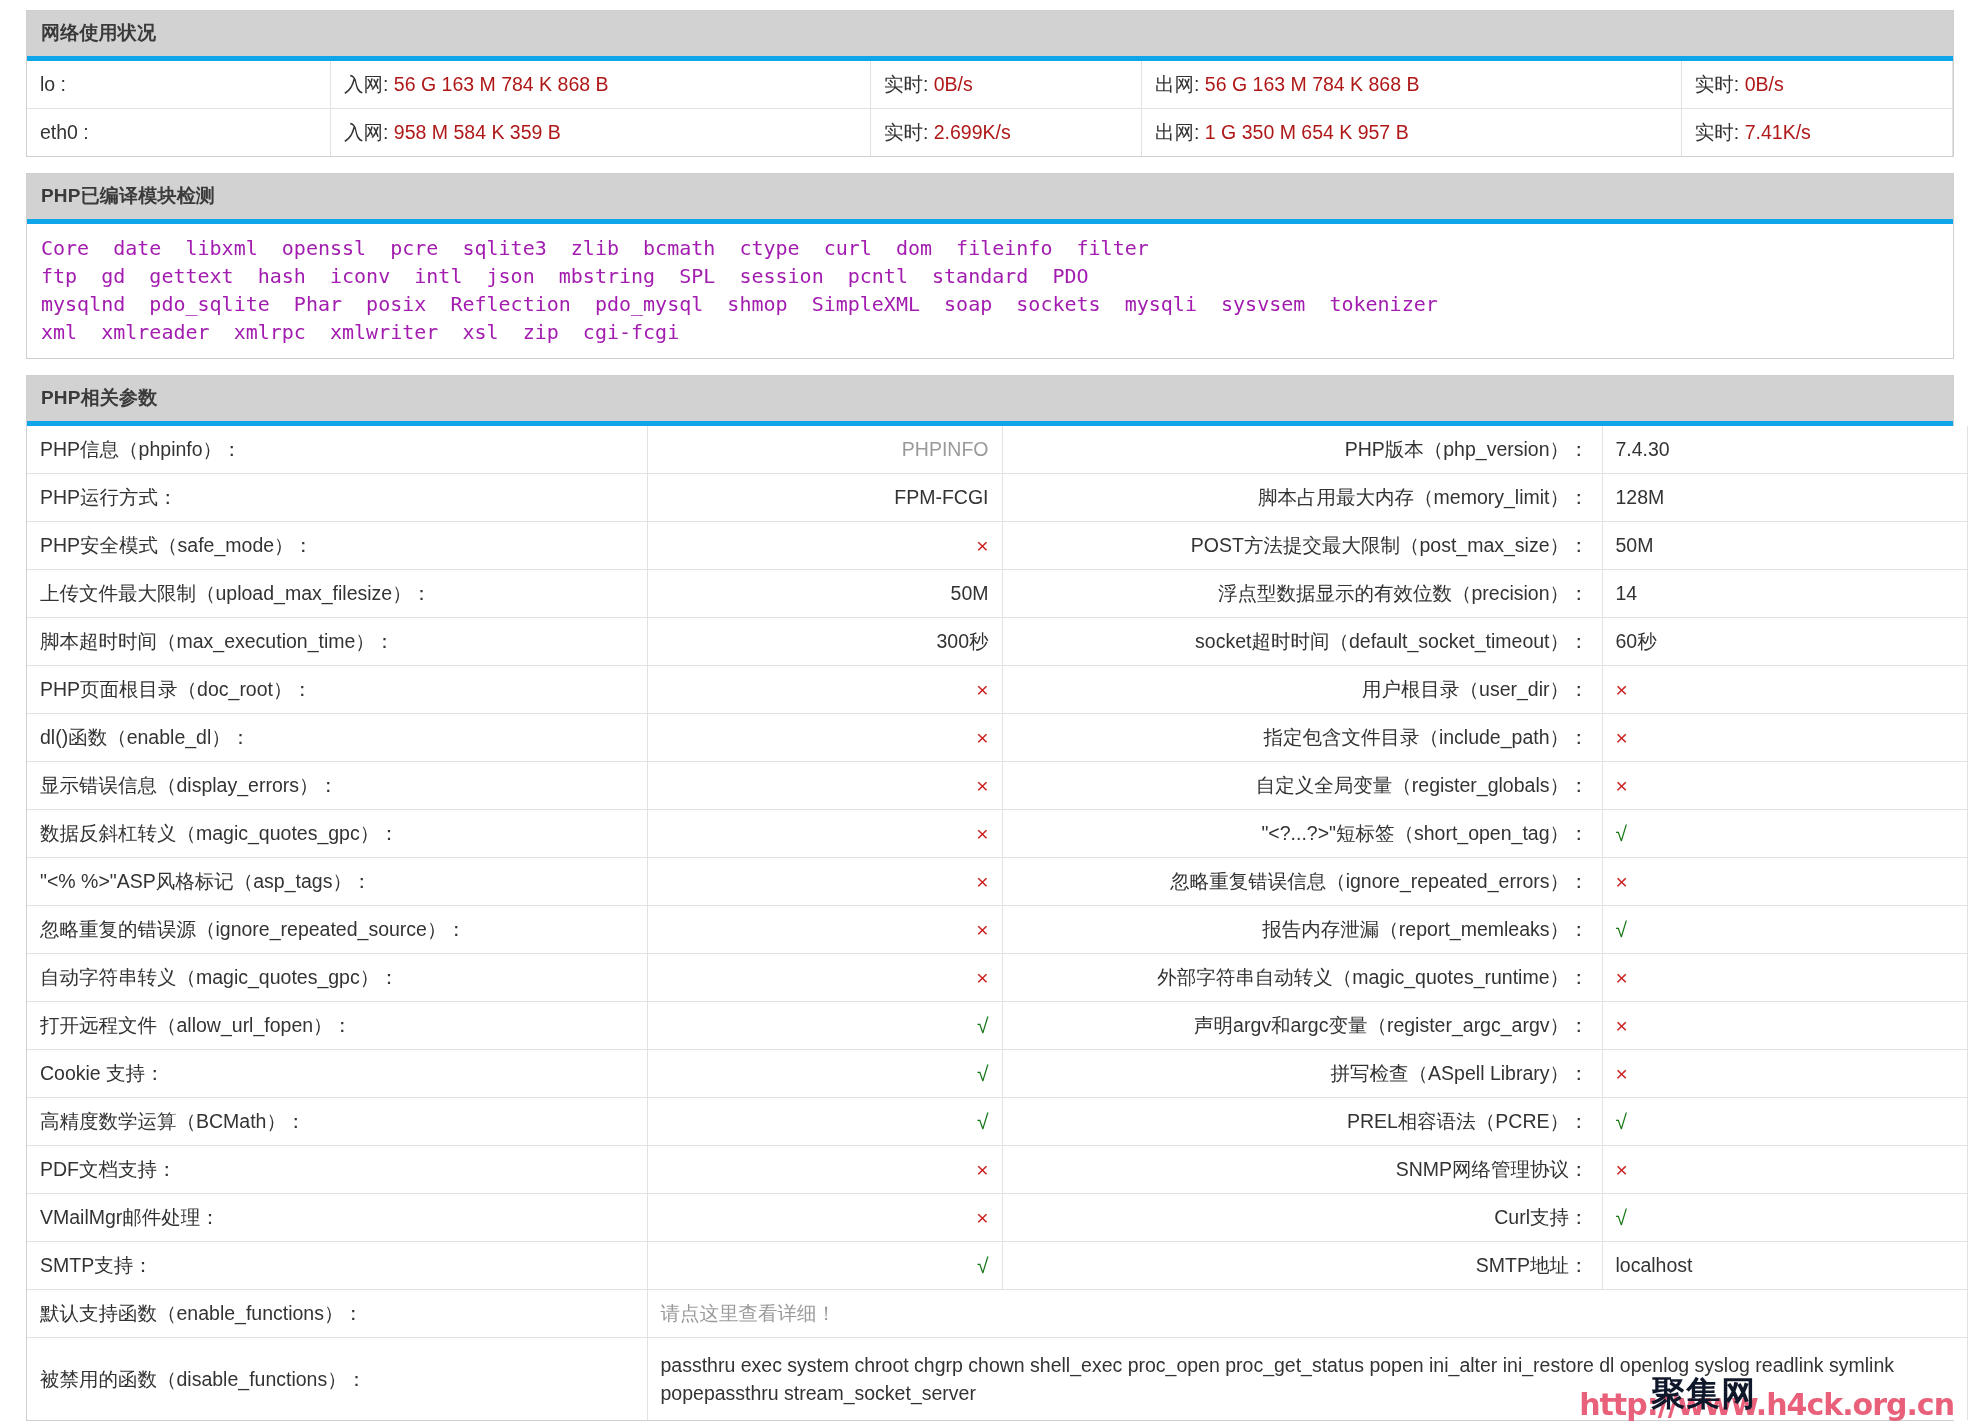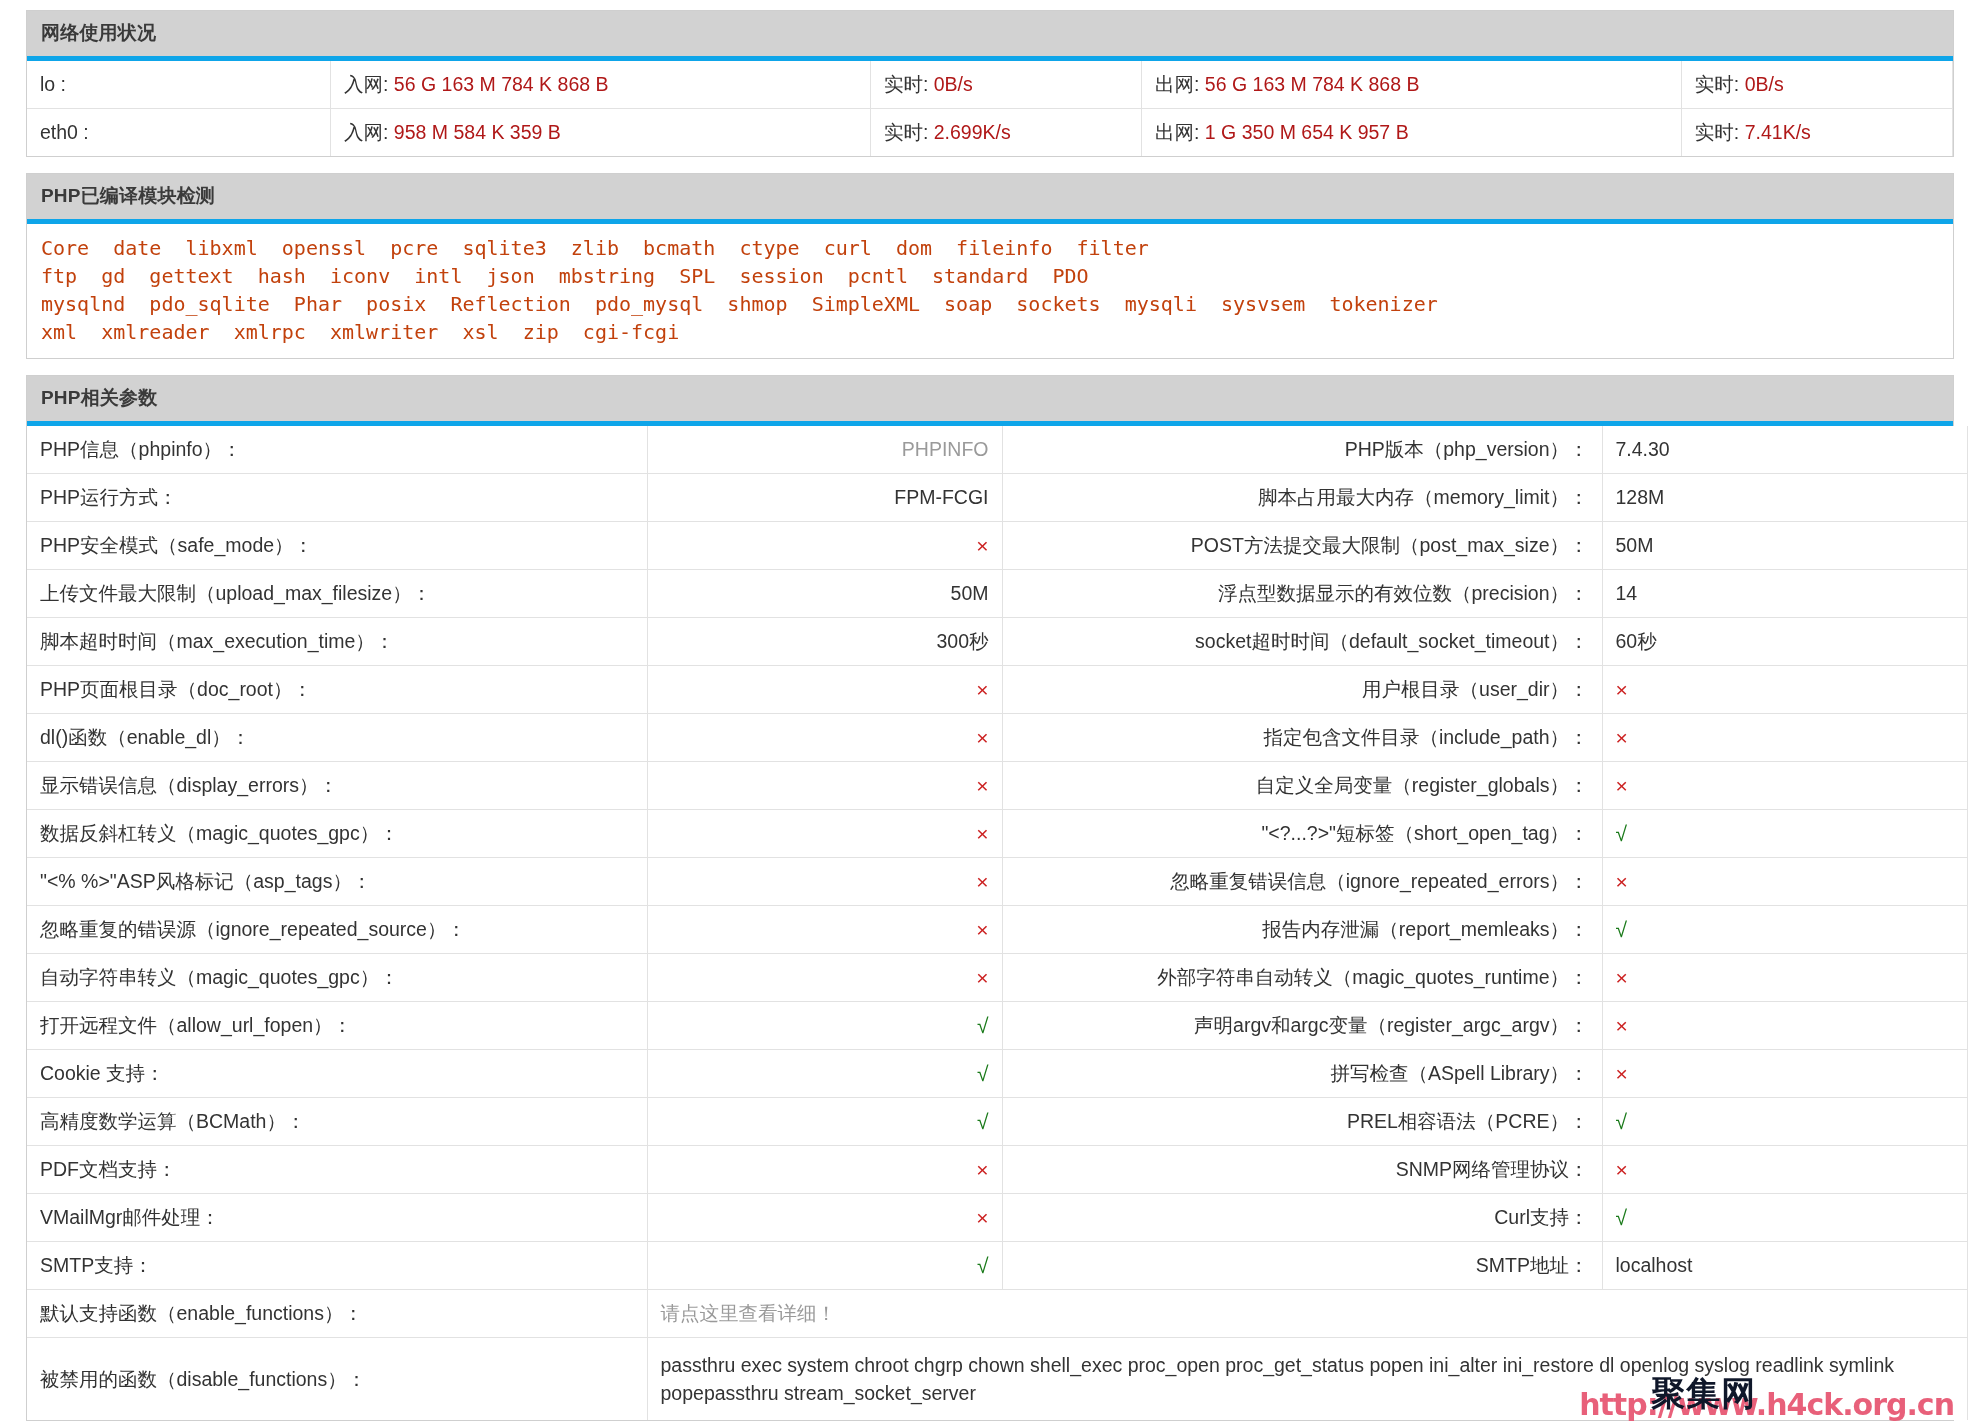--- a/index.html
+++ b/index.html
@@ -61,21 +61,21 @@
   .net .rt   { width: 226px; }
   .net .traf2 { width: 450px; }
   .val-red { color: #b01818; }
   .kname { color: #333; }
 
   
   .modules {
     font-family: "DejaVu Sans Mono", "Liberation Mono", monospace;
     font-size: 20px;
     line-height: 28px;
-    color: #c2410c;
+    color: #a21caf;
     padding: 10px 14px 12px 14px;
     white-space: pre-wrap;
     word-break: break-word;
   }
 
   
   .php td { height: 45px; }
   .php .k { width: 620px; }
   .php .v { width: 355px; text-align: right; }
   .php .k2 { width: 600px; text-align: right; }

